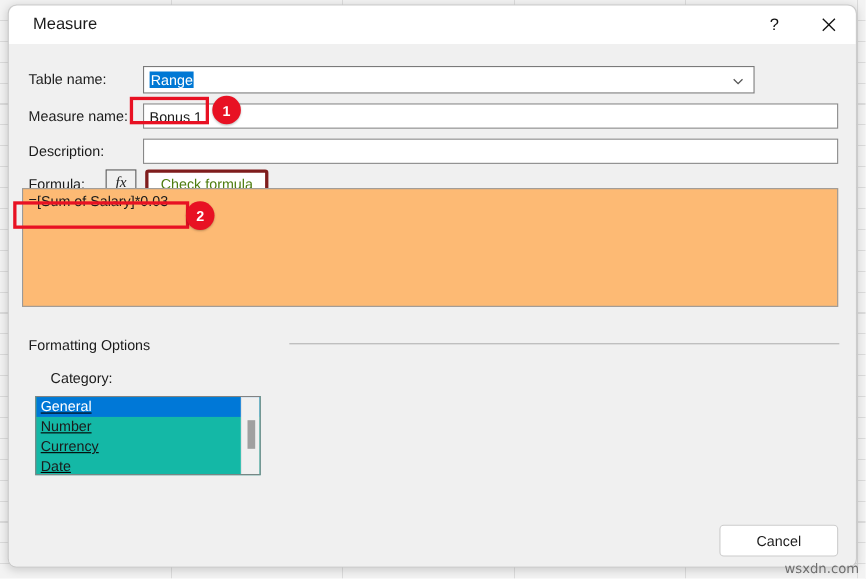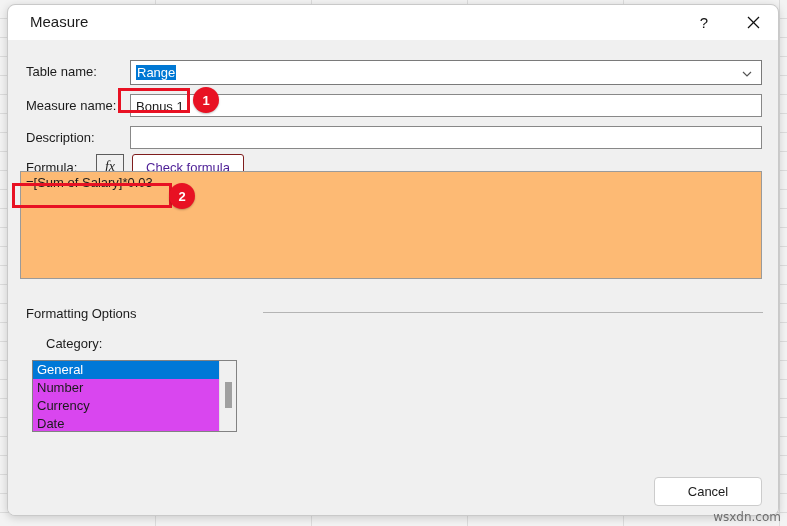--- a/index.html
+++ b/index.html
@@ -87,21 +87,21 @@
     color: #1b1b1b;
     padding: 3px 5px 0 5px;
     line-height: 18px;
     overflow: hidden;
     white-space: nowrap;
   }
 
   
   #table-name-combo {
     left: 122px; top: 20px;
-    width: 632px; height: 25px;
+    width: 556px; height: 25px;
     border: 1px solid #7a7a7a;
     padding-right: 24px;
   }
   #table-name-value {
     background: #0078d4;
     color: #ffffff;
     padding: 0 1px;
   }
   #table-name-chevron {
     position: absolute;
@@ -126,25 +126,25 @@
     font-size: 14px;
     color: #222;
     text-align: right;
   }
 
   #check-formula-button {
     position: absolute;
     left: 124px; top: 114px;
     width: 112px; height: 26px;
     background: #ffffff;
-    border: 1px solid #7f1d1d;
+    border: 3px solid #7f1d1d;
     border-radius: 3px;
     display: flex; align-items: center; justify-content: center;
     font-size: 13px;
-    color: #4c1d95;
+    color: #4d7c0f;
   }
 
   
   #formula-area {
     position: absolute;
     left: 12px; top: 131px;
     width: 742px; height: 108px;
     background: #fdba74;
     border: 1px solid #9a9a9a;
   }
@@ -167,23 +167,24 @@
     width: 500px; height: 1px;
     background: #b4b4b4;
   }
 
   #category-label { left: 38px; top: 296px; font-size: 13px; }
 
   #category-listbox {
     position: absolute;
     left: 24px; top: 320px;
     width: 205px; height: 72px;
-    background: #d946ef;
+    background: #14b8a6;
     border: 1px solid #828282;
     overflow: hidden;
+    text-decoration: underline;
   }
   .category-item {
     height: 18px;
     line-height: 18px;
     font-size: 13px;
     color: #1b1b1b;
     padding-left: 4px;
     white-space: nowrap;
   }
   .category-item.selected {

